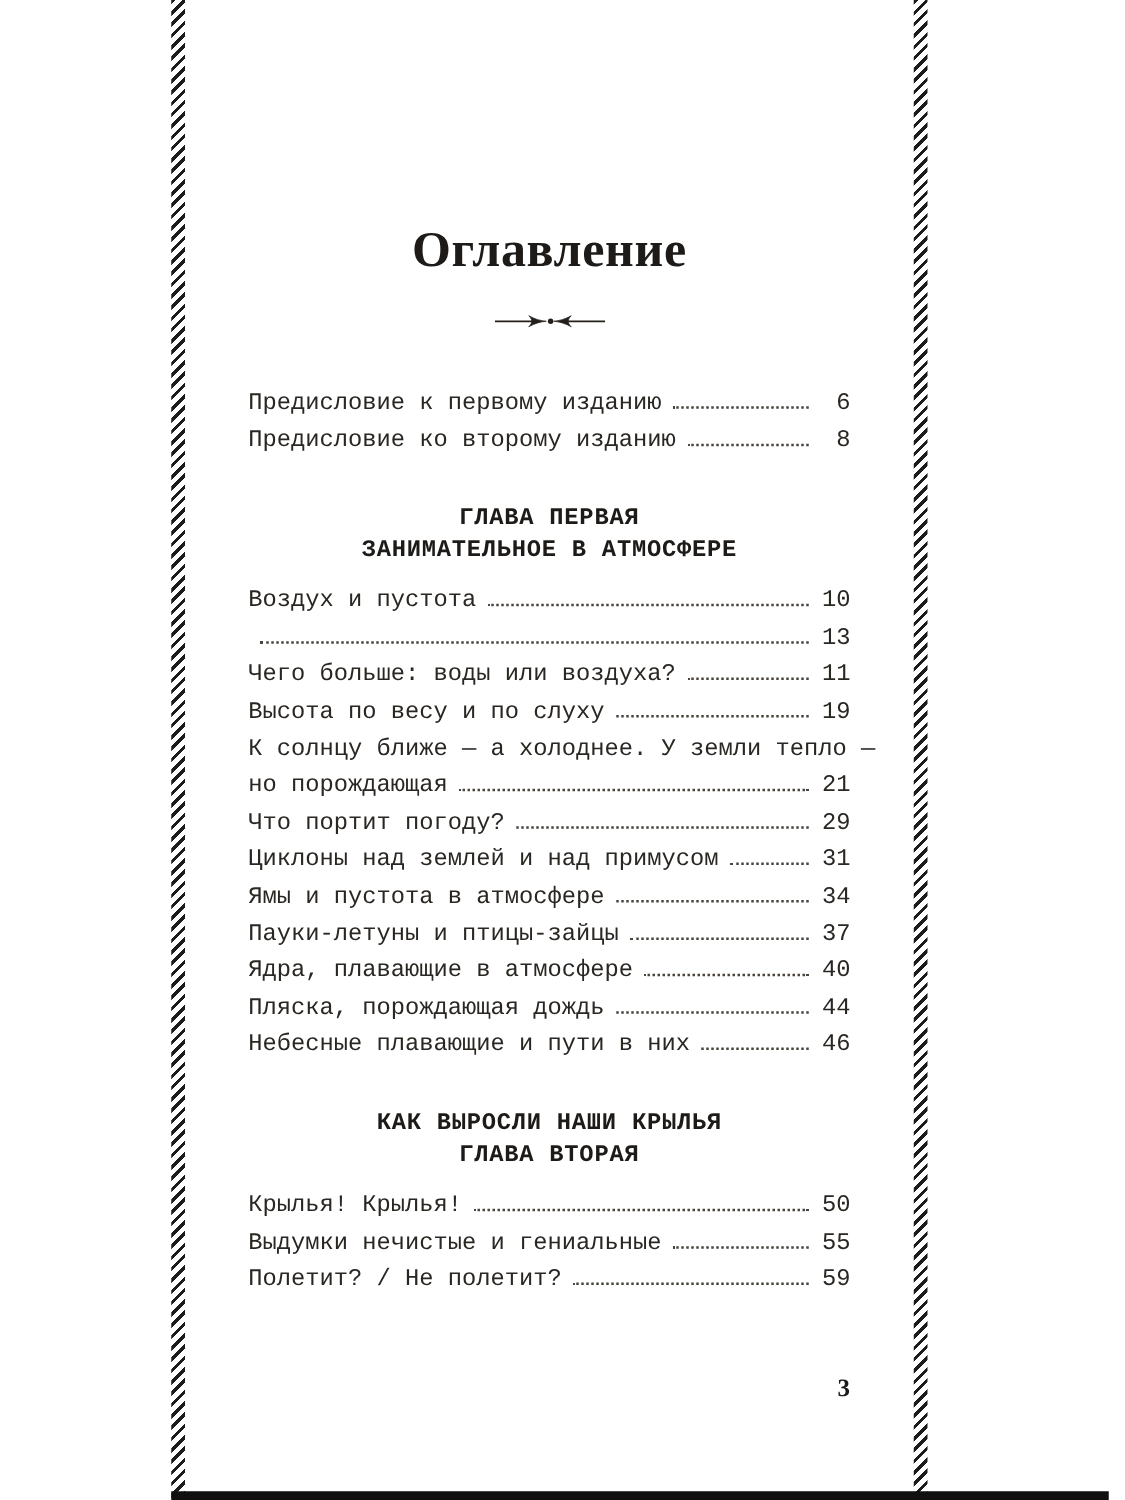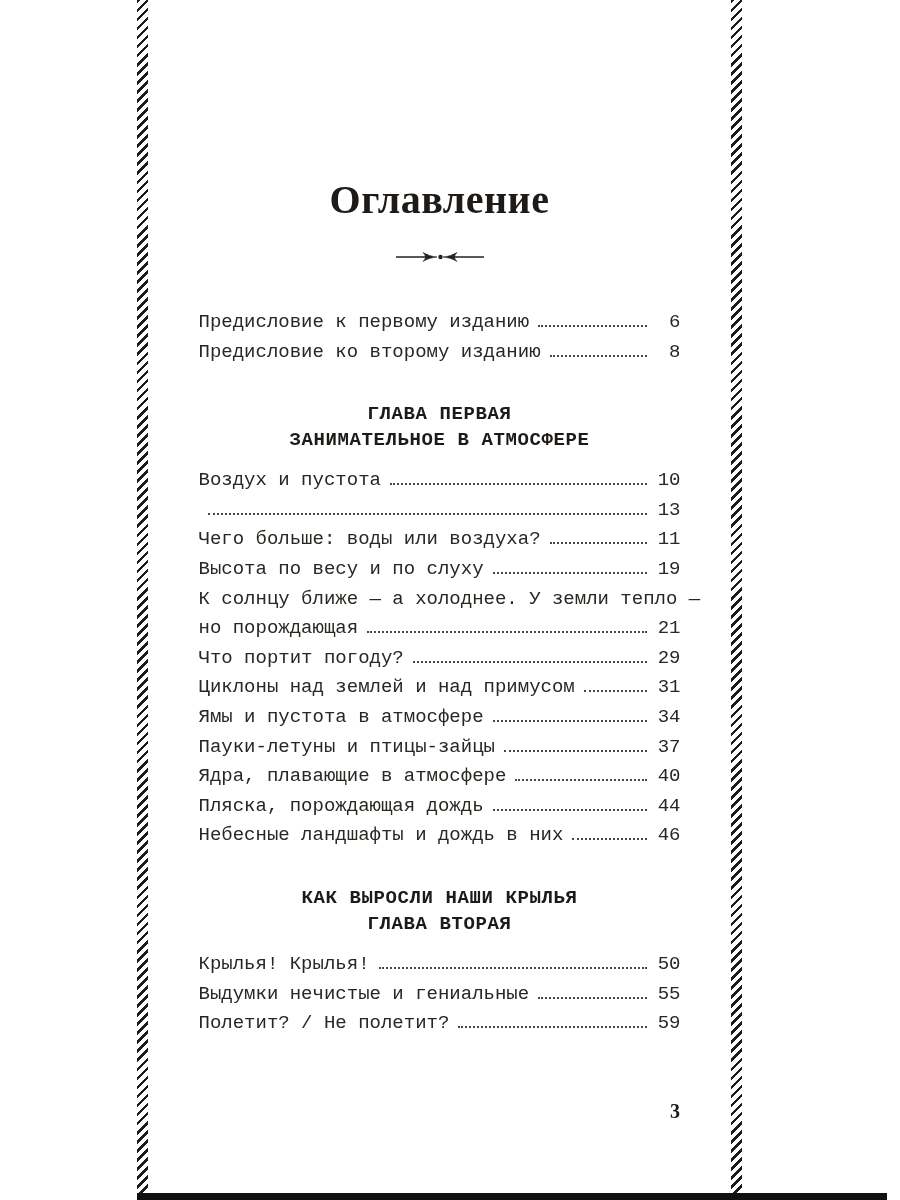--- a/index.html
+++ b/index.html
@@ -199,21 +199,21 @@
         <span class="toc-title">Ядра, плавающие в атмосфере</span>
         <span class="toc-leader"></span>
         <span class="toc-page">40</span>
       </div>
       <div class="toc-row">
         <span class="toc-title">Пляска, порождающая дождь</span>
         <span class="toc-leader"></span>
         <span class="toc-page">44</span>
       </div>
       <div class="toc-row">
-        <span class="toc-title">Небесные ландшафты и дождь в них</span>
+        <span class="toc-title">Небесные плавающие и пути в них</span>
         <span class="toc-leader"></span>
         <span class="toc-page">46</span>
       </div>
 
       <div class="chapter-heading">
         <div>КАК ВЫРОСЛИ НАШИ КРЫЛЬЯ</div>
         <div>ГЛАВА ВТОРАЯ</div>
       </div>
 
       <div class="toc-row">

